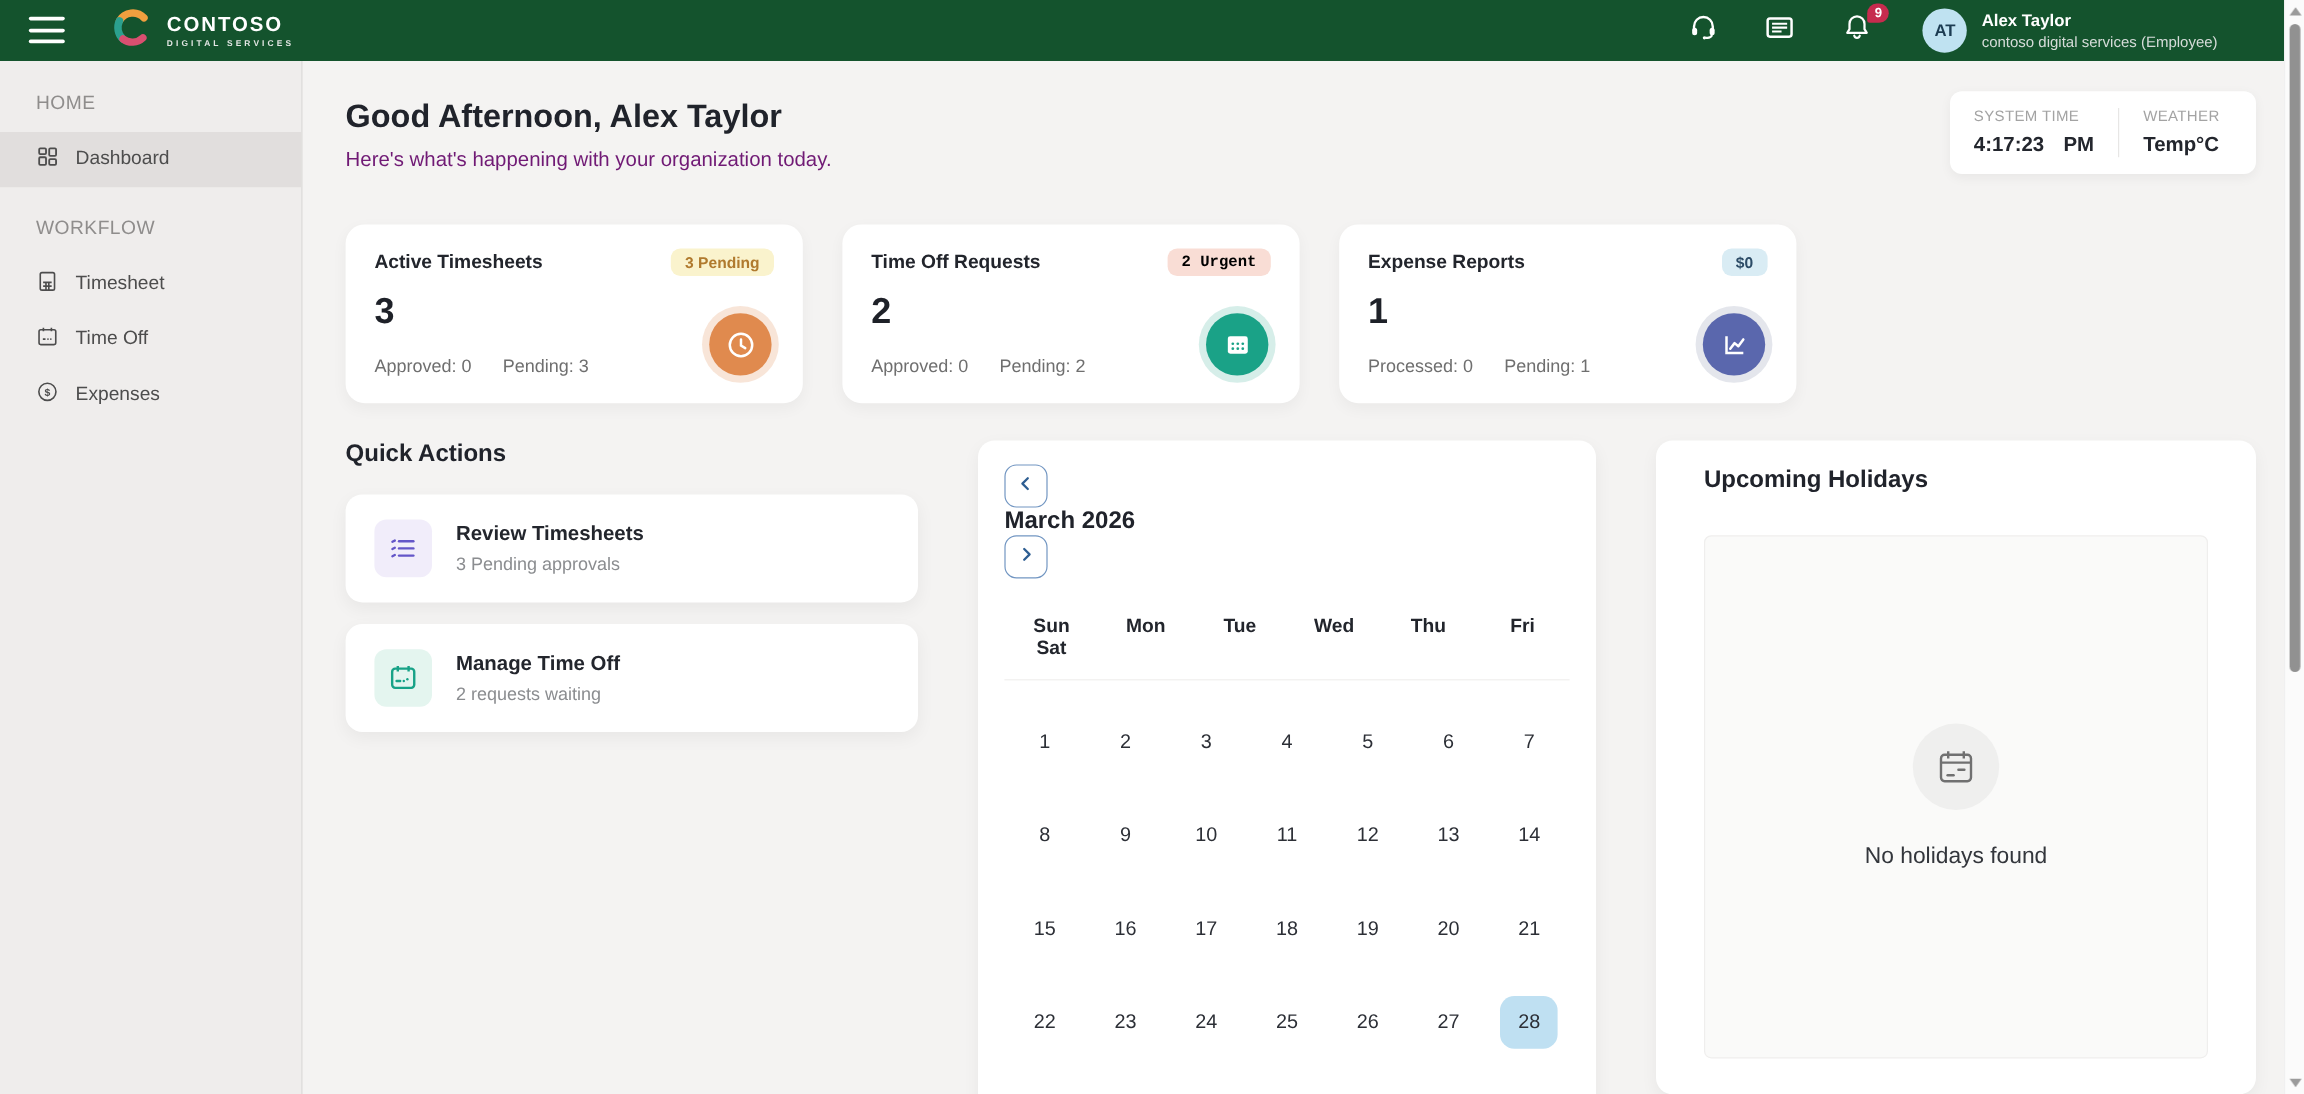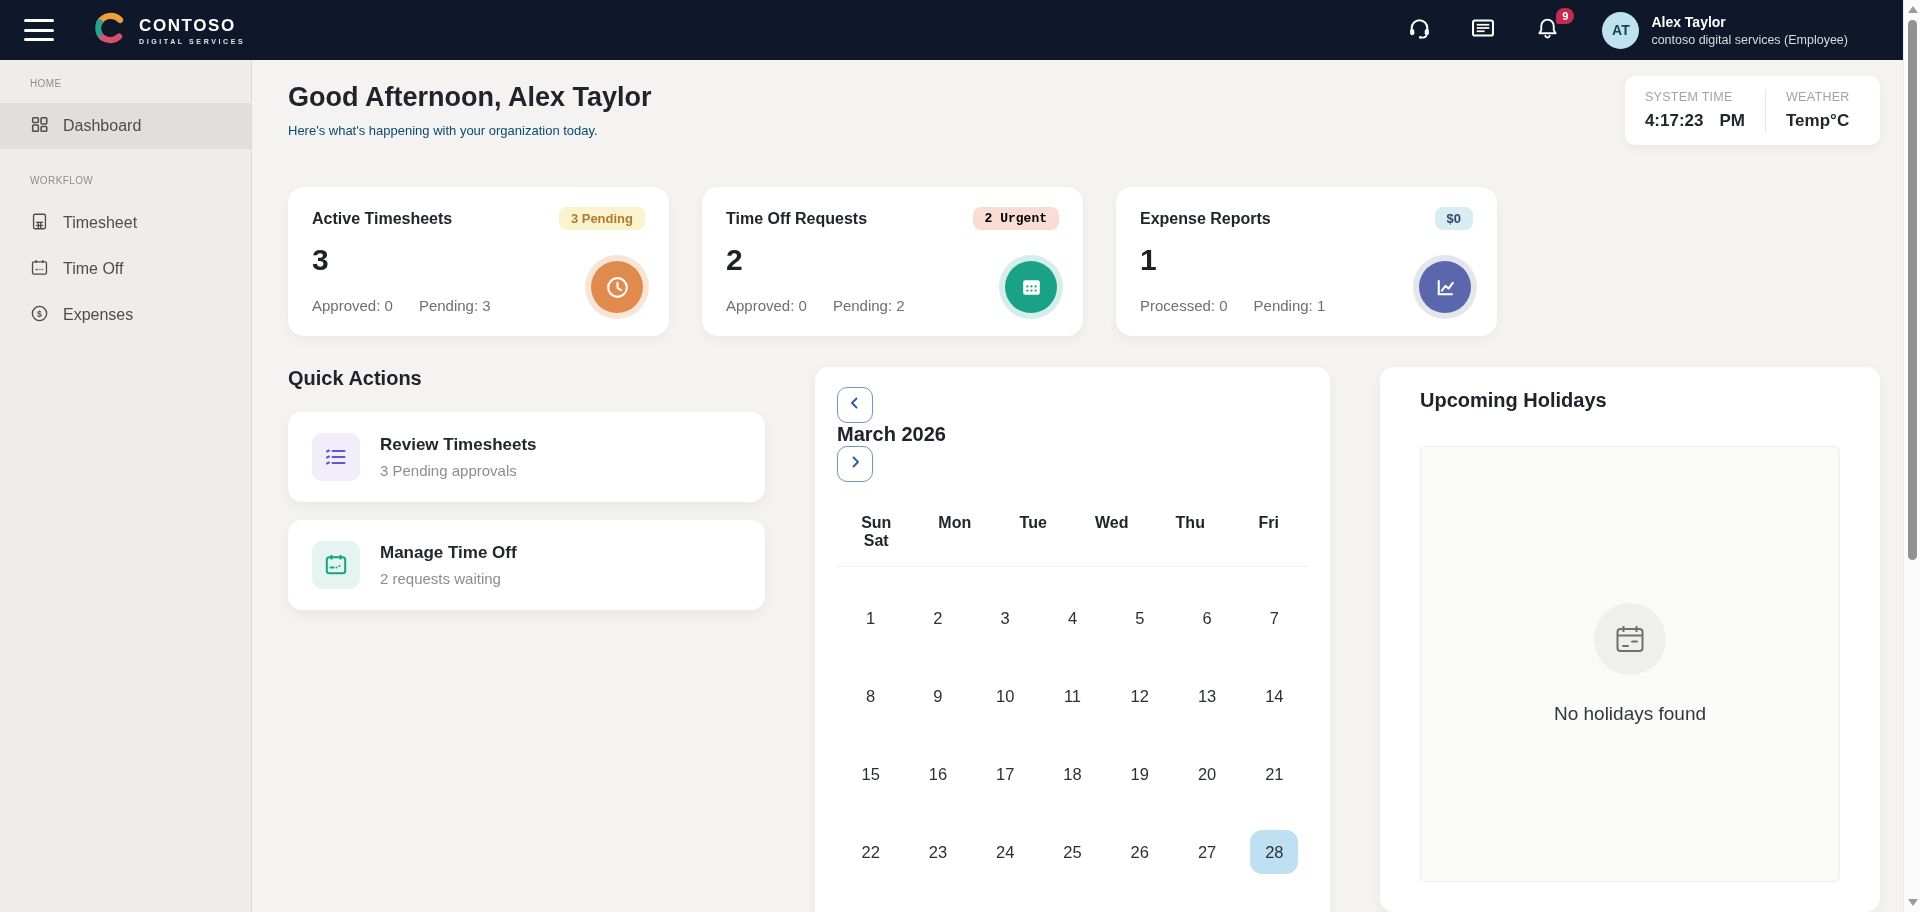--- a/index.html
+++ b/index.html
@@ -1,20 +1,20 @@
 <!DOCTYPE html>
 <html><head>
 <meta charset="utf-8">
 <style>
   * { margin:0; padding:0; box-sizing:border-box; }
   html,body { width:1920px; height:912px; overflow:hidden; }
   body { font-family:"Liberation Sans", sans-serif; background:#f4f3f2; position:relative; color:#23262d; }
 
   
-  .topbar { position:fixed; top:0; left:0; right:0; height:60px; background:#0f172a;
+  .topbar { position:fixed; top:0; left:0; right:0; height:50px; background:#14532d;
             display:flex; align-items:center; padding:0 72px 0 24px; z-index:10; }
   .hamburger { width:30px; height:22px; display:flex; flex-direction:column; justify-content:space-between; cursor:pointer; margin-right:38px; }
   .hamburger span { display:block; height:3px; background:#fff; border-radius:2px; }
   .brand { display:flex; align-items:center; gap:9px; cursor:pointer; }
   .brand-text .brand-name { color:#fff; font-weight:bold; font-size:17px; letter-spacing:1.6px; }
   .brand-text .brand-tagline { color:#e3e6e4; font-size:7px; letter-spacing:2.6px; font-weight:bold; margin-top:2px; }
   .topbar-right { margin-left:auto; display:flex; align-items:center; }
   .tb-icon-btn { width:30px; height:30px; display:flex; align-items:center; justify-content:center; cursor:pointer; margin-left:34px; position:relative; }
   .tb-badge { position:absolute; top:-7px; right:-12px; background:#c62b4e; color:#fff; font-size:11px; font-weight:bold;
               padding:2px 6px; border-radius:8px 8px 8px 2px; line-height:1.1; }
@@ -25,31 +25,31 @@
   .user-sub { color:#d6dcd9; font-size:12.5px; margin-top:3px; }
 
   
   .scrollbar { position:fixed; top:0; right:0; bottom:0; width:17px; background:#fbfbfb; border-left:1px solid #ececec; z-index:60; }
   .sb-arrow-up { position:absolute; top:6px; left:4px; width:0; height:0; border-left:5px solid transparent; border-right:5px solid transparent; border-bottom:7px solid #9b9b9b; }
   .sb-arrow-down { position:absolute; bottom:6px; left:4px; width:0; height:0; border-left:5px solid transparent; border-right:5px solid transparent; border-top:7px solid #9b9b9b; }
   .sb-thumb { position:absolute; top:20px; left:4px; width:9px; height:540px; border-radius:5px; background:#919191; }
 
   
   .sidebar { position:fixed; top:50px; left:0; bottom:0; width:252px; background:#efedec; border-right:1px solid #dedcdb; padding-top:28px; z-index:5; }
-  .side-label { padding:0 30px; font-size:10px; color:#8f8d8c; letter-spacing:.4px; margin-bottom:14px; }
+  .side-label { padding:0 30px; font-size:16px; color:#8f8d8c; letter-spacing:.4px; margin-bottom:14px; }
   .side-item { height:46px; display:flex; align-items:center; gap:14px; padding:0 30px; font-size:16px; color:#4d4d4d; cursor:pointer; }
   .side-item.active { background:#e1dedd; }
   .side-item svg { flex:0 0 auto; }
   .side-gap { height:26px; }
 
   
   .main { margin-left:252px; padding:82px 40px 0 36px; }
   .header-row { display:flex; justify-content:space-between; align-items:flex-start; }
   .greeting-title { font-size:27px; font-weight:bold; color:#20232b; }
-  .greeting-sub { margin-top:10px; font-size:13px; color:#0c4a6e; }
+  .greeting-sub { margin-top:10px; font-size:17px; color:#701a75; }
   .time-card { background:#fff; border-radius:10px; padding:14px 20px; display:flex; box-shadow:0 3px 10px rgba(0,0,0,.05); margin-top:-6px; }
   .time-col { min-width:95px; }
   .time-col + .time-col { border-left:1px solid #e7e6e5; margin-left:20px; padding-left:20px; }
   .time-label { font-size:12.5px; color:#a3a3a3; letter-spacing:.3px; }
   .time-value { margin-top:7px; font-size:17px; font-weight:bold; color:#23262d; display:flex; gap:16px; }
 
   
   .stats-row { margin-top:42px; display:grid; grid-template-columns:repeat(3,381px); gap:33px; }
   .stat-card { background:#fff; border-radius:16px; padding:20px 24px; height:149px; position:relative;
                box-shadow:0 4px 12px rgba(0,0,0,.045); cursor:pointer; }

